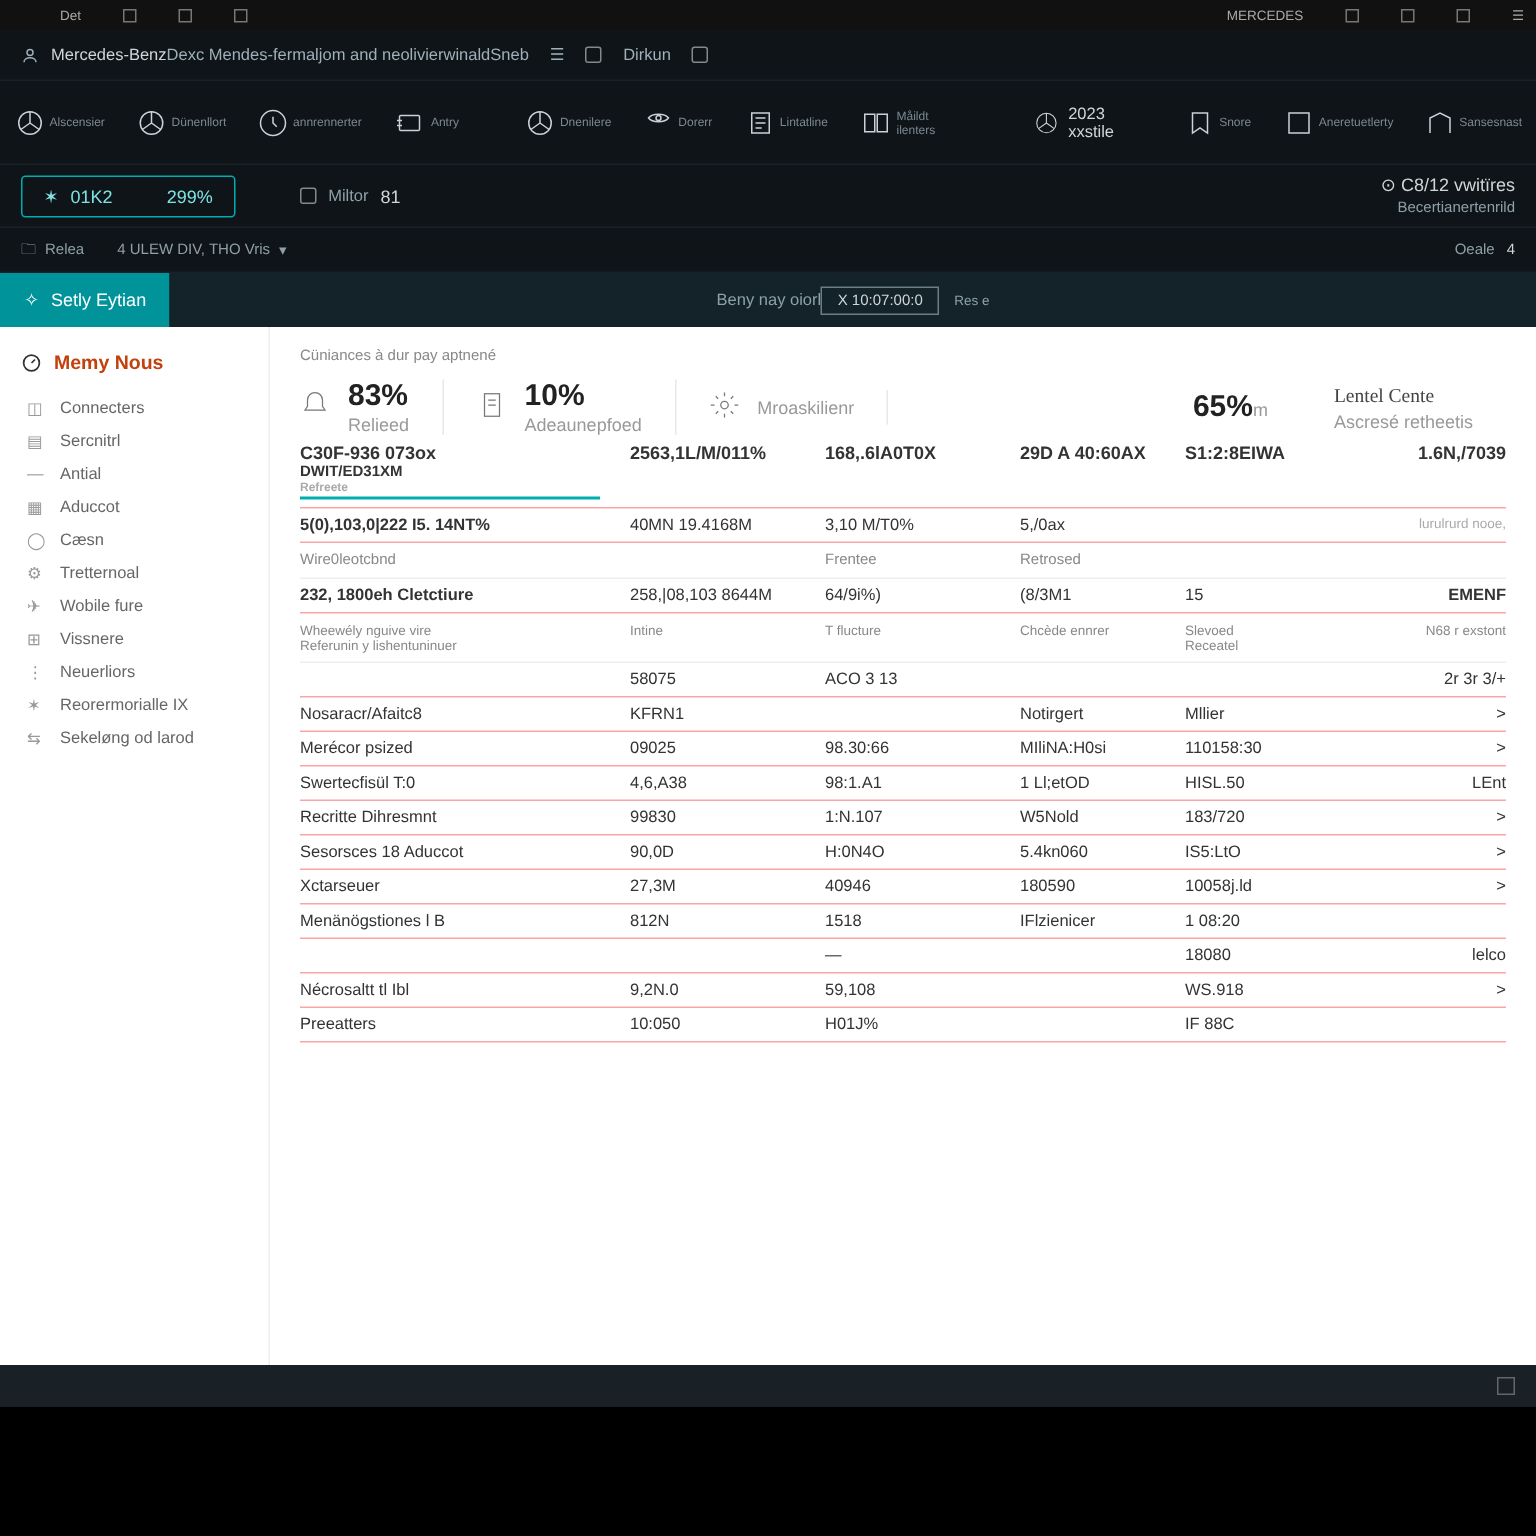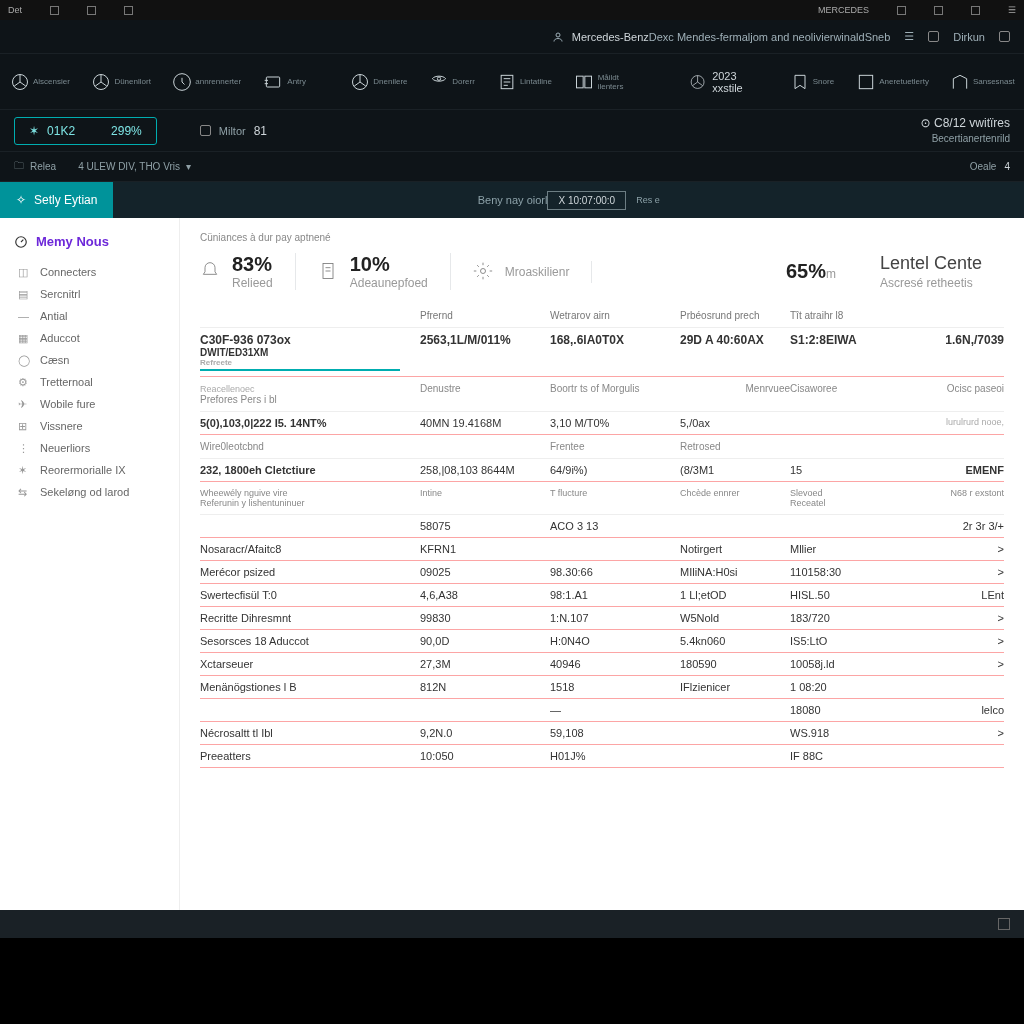--- a/index.html
+++ b/index.html
@@ -1,26 +1,26 @@
 <!DOCTYPE html>
 <html><head>
 <meta charset="utf-8">
 <style>
   * { margin:0; padding:0; box-sizing:border-box; font-family: "Segoe UI", Arial, sans-serif; }
   body { width:1024px; height:1024px; background:#000; overflow:hidden; color:#333; }
 
   
   .winbar { height:20px; background:#111; color:#aaa; font-size:9px; display:flex; align-items:center; justify-content:space-between; padding:0 8px;}
-  .winbar .lft, .winbar .rgt { display:flex; gap:28px; align-items:center; }
+  .winbar .lft, .winbar .rgt { display:flex; gap:28px; align-items:center;margin-left:32px; }
   .winbar .sq { width:9px; height:9px; border:1px solid #777; display:inline-block; }
 
   
   .darkzone { background:#0e1418; color:#cfd6da; }
 
-  .titlebar { height:34px; display:flex; align-items:center; justify-content:flex-end; padding:0 14px; font-size:11px; border-bottom:1px solid #1a2126;}
+  .titlebar { height:34px; display:flex; align-items:center; justify-content:flex-start; padding:0 14px; font-size:11px; border-bottom:1px solid #1a2126;}
   .titlebar .mid { color:#9fb0b8; }
   .titlebar .rgt { display:flex; gap:14px; align-items:center; color:#9fb0b8;}
   .pill { width:11px;height:11px;border:1px solid #888;border-radius:2px;display:inline-block;}
 
   .iconstrip { height:56px; display:flex; align-items:center; padding:0 10px; gap:22px; border-bottom:1px solid #1a2126;}
   .iconstrip .spacer { flex:1; }
   .app { display:flex; flex-direction:row; align-items:center; gap:3px; font-size:8px; color:#7b8a90; cursor:pointer; min-width:44px;}
   .app .glyph { width:22px;height:22px; display:flex;align-items:center;justify-content:center;color:#c9d3d7;}
   .app .glyph svg { width:20px;height:20px; stroke:#c9d3d7; fill:none; stroke-width:1.2;}
   .yearchip { display:flex;align-items:center;gap:6px;font-size:11px;color:#cfd6da;}
@@ -40,28 +40,28 @@
 
   
   .sectionbar { height:36px; display:flex; align-items:stretch; }
   .sectionbar .active { background:#00939a; color:#fff; display:flex;align-items:center; padding:0 16px; font-size:12px; gap:8px;}
   .sectionbar .rest { flex:1; background:#14232a; display:flex;align-items:center; padding:0 16px; font-size:11px; color:#8ca1a8; justify-content:center;}
   .btnbox { border:1px solid #6c7d83; padding:3px 10px; font-size:10px; color:#cfd6da; display:flex;align-items:center;gap:6px;}
 
   
   .workspace { background:#fff; display:flex; height:692px; }
   .sidebar { width:180px; border-right:1px solid #eee; padding:12px 0; font-size:11px; color:#555;}
-  .side-title { display:flex;align-items:center;gap:8px; padding:4px 14px 12px; font-size:13px; font-weight:600; color:#6d28d9;}
+  .side-title { display:flex;align-items:center;gap:8px; padding:4px 14px 12px; font-size:13px; font-weight:600; color:#c2410c;}
   .side-item { display:flex;align-items:center;gap:10px; padding:5px 18px; cursor:pointer; color:#666;}
   .side-item .ic { width:12px;height:12px; }
 
   .content { flex:1; padding:14px 20px 20px; overflow:hidden; font-size:11px; color:#444;}
   .crumb { font-size:10px; color:#888; margin-bottom:10px;}
 
-  .kpis { display:flex; align-items:center; gap:0; margin-bottom:14px;}
+  .kpis { display:flex; align-items:center; gap:0; }
   .kpi { display:flex; align-items:center; gap:12px; padding:0 22px; border-right:1px solid #e6e8ea;}
   .kpi:first-child{padding-left:0;}
   .kpi:last-child{border-right:none;}
   .kpi .kic svg{width:20px;height:20px;stroke:#777;fill:none;}
   .kpi .big{font-size:20px;font-weight:600;color:#222;}
   .kpi .lbl{font-size:12px;color:#999;}
   .kpi.col { flex-direction:column; align-items:flex-start; gap:2px;}
 
   .rowhdr { display:flex; color:#888; font-size:10px; border-bottom:1px solid #eee; padding:6px 0;}
   .rowhdr.tophdr { font-weight:500; color:#777;}
@@ -364,55 +364,39 @@
             </svg></span>
         <div>
             <div class="lbl">Mroaskilienr</div>
           </div>
       </div>
       <div style="flex:1"></div>
       <div class="kpi" style="border-right:none;">
         <div><span class="big">65%</span><span class="lbl">m</span></div>
       </div>
       <div class="kpi col" style="border-right:none;">
-        <div style="font-size:18px;font-weight:500;">Lentel Cente</div>
+        <div style="font-size:13px;font-weight:500;font-family:Liberation Serif, serif;">Lentel Cente</div>
         <div class="lbl">Ascresé retheetis</div>
       </div>
     </div>
 
-    <div class="rowhdr tophdr">
-      <div class="c1"></div>
-      <div class="c2">Pfrernd</div>
-      <div class="c3">Wetrarov airn</div>
-      <div class="c4">Prbéosrund prech</div>
-      <div class="c5">Tît atraihr l8</div>
-      <div class="c6"></div>
-    </div>
     <div class="datarow strong">
       <div class="c1">
         <div class="primval">C30F-936 073ox</div>
         <div style="font-size:10px">DWIT/ED31XM</div>
         <div class="sub8">Refreete</div>
         <div class="tealbar"></div>
       </div>
       <div class="c2 primval">2563,1L/M/011% </div>
       <div class="c3 primval">168,.6lA0T0X</div>
       <div class="c4 primval">29D A 40:60AX</div>
       <div class="c5 primval">S1:2:8EIWA</div>
       <div class="c6 primval">1.6N,/7039</div>
     </div>
 
-    <div class="rowhdr">
-      <div class="c1"><span class="muted">Reacellenoec</span><br><span>Prefores Pers i bl</span></div>
-      <div class="c2">Denustre</div>
-      <div class="c3">Boortr ts of Morgulis</div>
-      <div class="c4" style="text-align:right;">Menrvuee</div>
-      <div class="c5">Cisaworee</div>
-      <div class="c6">Ocisc paseoi</div>
-    </div>
     <div class="datarow strong">
       <div class="c1">5(0),103,0|222 I5.  14NT%</div>
       <div class="c2">40MN   19.4168M</div>
       <div class="c3">3,10   M/T0%</div>
       <div class="c4">5,/0ax</div>
       <div class="c5"></div>
       <div class="c6 muted">lurulrurd nooe,</div>
     </div>
 
     <div class="rowhdr">

